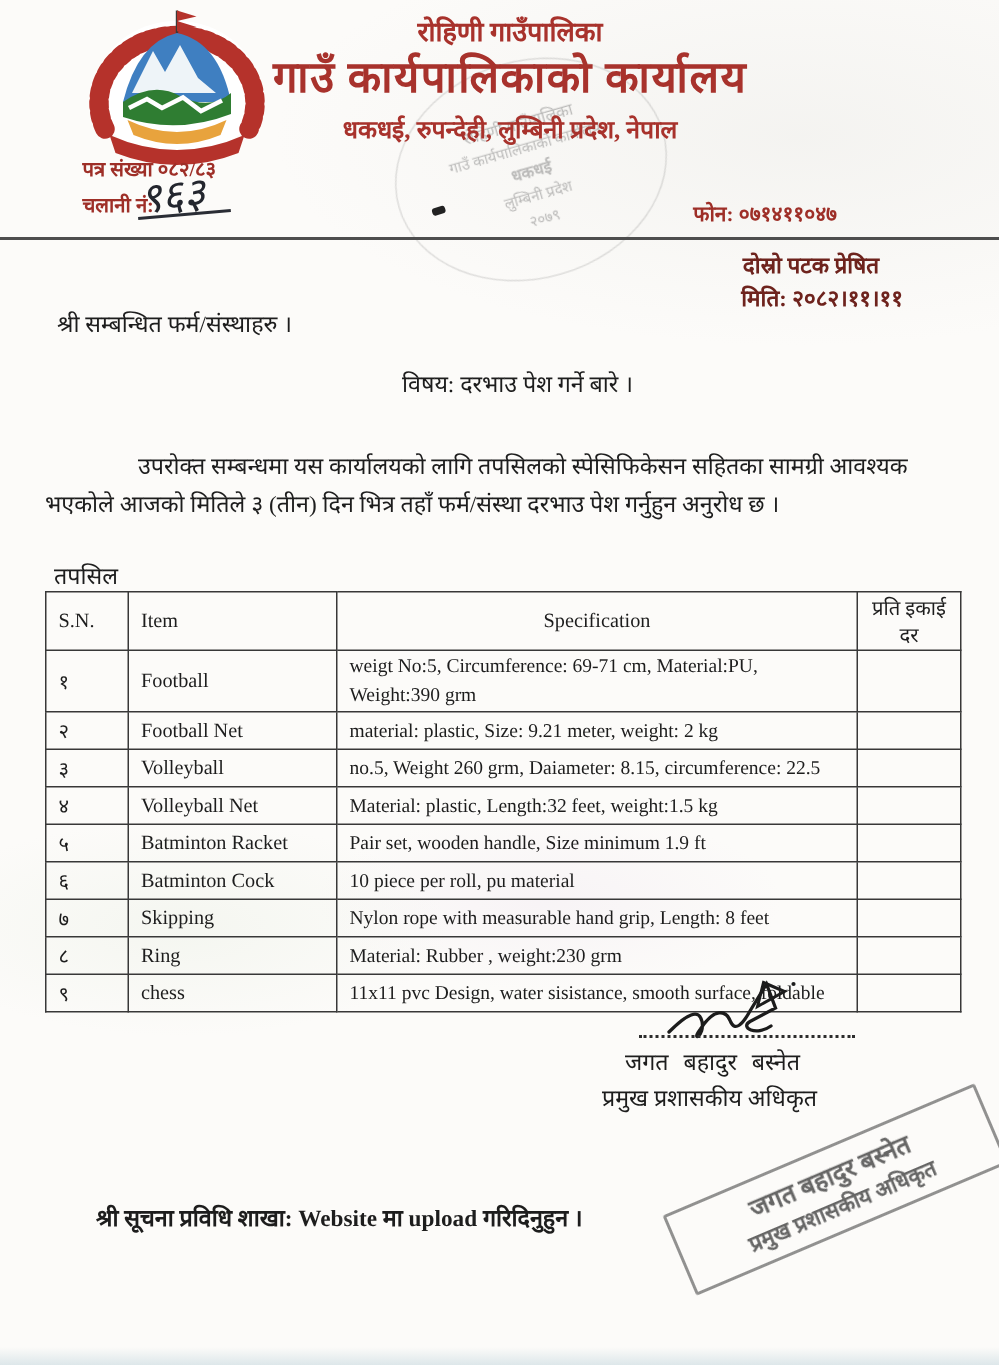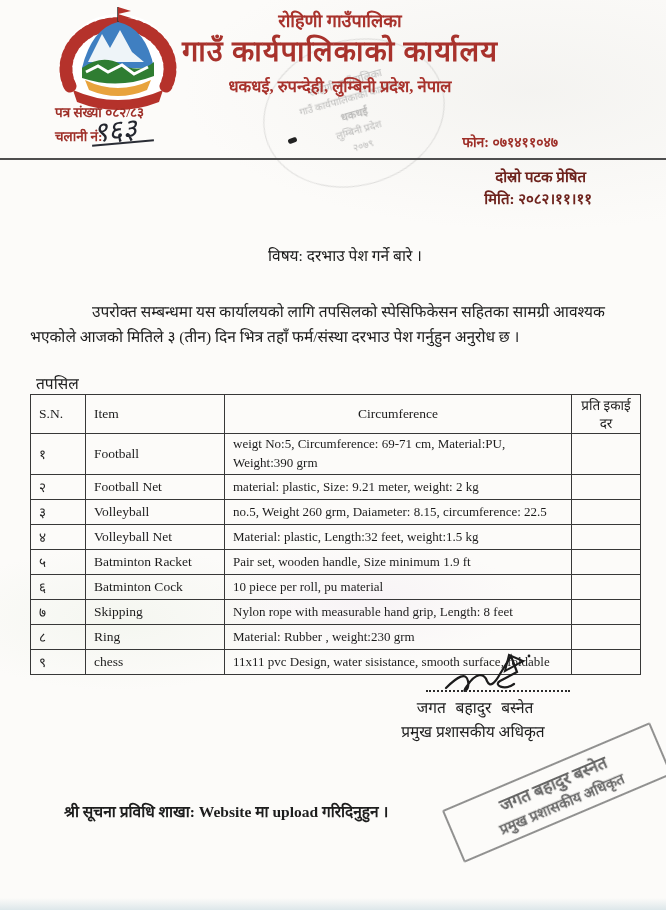--- a/index.html
+++ b/index.html
@@ -19,21 +19,21 @@
   .h-top{left:80px;top:8px;width:520px;text-align:center;font-size:18px;}
   .h-main{left:80px;top:30px;width:520px;text-align:center;font-size:29px;letter-spacing:1px;}
   .h-addr{left:80px;top:74px;width:520px;text-align:center;font-size:16.5px;}
   .letter-no{left:55px;top:103px;font-size:13.5px;color:#9e2f28;font-weight:bold;}
   .chalani{left:55px;top:127px;font-size:13.5px;color:#9e2f28;font-weight:bold;}
   .chalani-hand{left:93px;top:110px;font-size:28px;color:#23262e;font-style:italic;transform:rotate(-6deg);font-family:"DejaVu Serif",serif;}
   .chalani-swash{left:92px;top:142px;width:62px;border-bottom:2px solid #2a2d35;transform:rotate(-5deg);}
   .phone{right:108px;top:132px;font-size:14px;color:#9e2f28;font-weight:bold;text-align:center;}
   .rule{left:0;top:158px;width:666px;border-top:2px solid #4e4e4e;}
   .dispatch{right:80px;top:166px;font-size:15px;color:#6e231d;font-weight:bold;}
-  .date{right:74px;top:188px;font-size:15px;color:#6e231d;font-weight:bold;}
+  .date{right:64px;top:188px;font-size:15px;color:#6e231d;font-weight:bold;}
   
   .round-stamp{left:256px;top:34px;width:196px;height:158px;transform:rotate(-16deg);
     opacity:.5;filter:blur(.4px);color:#7d7d7d;display:flex;flex-direction:column;
     align-items:center;justify-content:center;gap:2px;text-align:center;}
   .round-stamp .ring{position:absolute;inset:6px;border:1px solid rgba(90,90,90,.35);border-radius:50%;}
   .rs-l1{font-size:11px;} .rs-l2{font-size:10px;} .rs-l3{font-size:11px;font-weight:bold;}
   .rs-l4{font-size:10px;} .rs-l5{font-size:10px;}
   .smudge{left:288px;top:138px;width:9px;height:5px;background:#222;border-radius:2px;transform:rotate(-18deg);}
   
   .addressee{left:38px;top:204px;font-size:15.5px;}
@@ -103,31 +103,32 @@
   <div class="abs chalani-hand">९६३</div>
   <div class="abs chalani-swash"></div>
   <div class="abs phone">फोन: ०७१४११०४७</div>
   <div class="abs smudge"></div>
 
   <div class="abs rule"></div>
 
   <div class="abs dispatch">दोस्रो पटक प्रेषित</div>
   <div class="abs date">मिति: २०८२।११।११</div>
 
+  <div class="abs addressee">श्री सम्बन्धित फर्म/संस्थाहरु ।</div>
   <div class="abs subject">विषय: दरभाउ पेश गर्ने बारे ।</div>
   <div class="abs body-para">उपरोक्त सम्बन्धमा यस कार्यालयको लागि तपसिलको स्पेसिफिकेसन सहितका सामग्री आवश्यक भएकोले आजको मितिले ३ (तीन)  दिन भित्र तहाँ फर्म/संस्था दरभाउ पेश गर्नुहुन अनुरोध छ ।</div>
   <div class="abs tapasil">तपसिल</div>
 
   <div class="abs tbl-wrap">
     <table>
       <thead>
         <tr>
           <th class="c-sn">S.N.</th>
           <th class="c-item">Item</th>
-          <th class="c-spec">Circumference</th>
+          <th class="c-spec">Specification</th>
           <th class="c-rate">प्रति इकाई दर</th>
         </tr>
       </thead>
       <tbody id="spec-rows">
     <tr>
       <td class="c-sn">१</td>
       <td class="c-item">Football</td>
       <td class="c-spec">weigt No:5, Circumference: 69-71 cm, Material:PU, Weight:390 grm</td>
       <td class="c-rate"></td>
     </tr>

